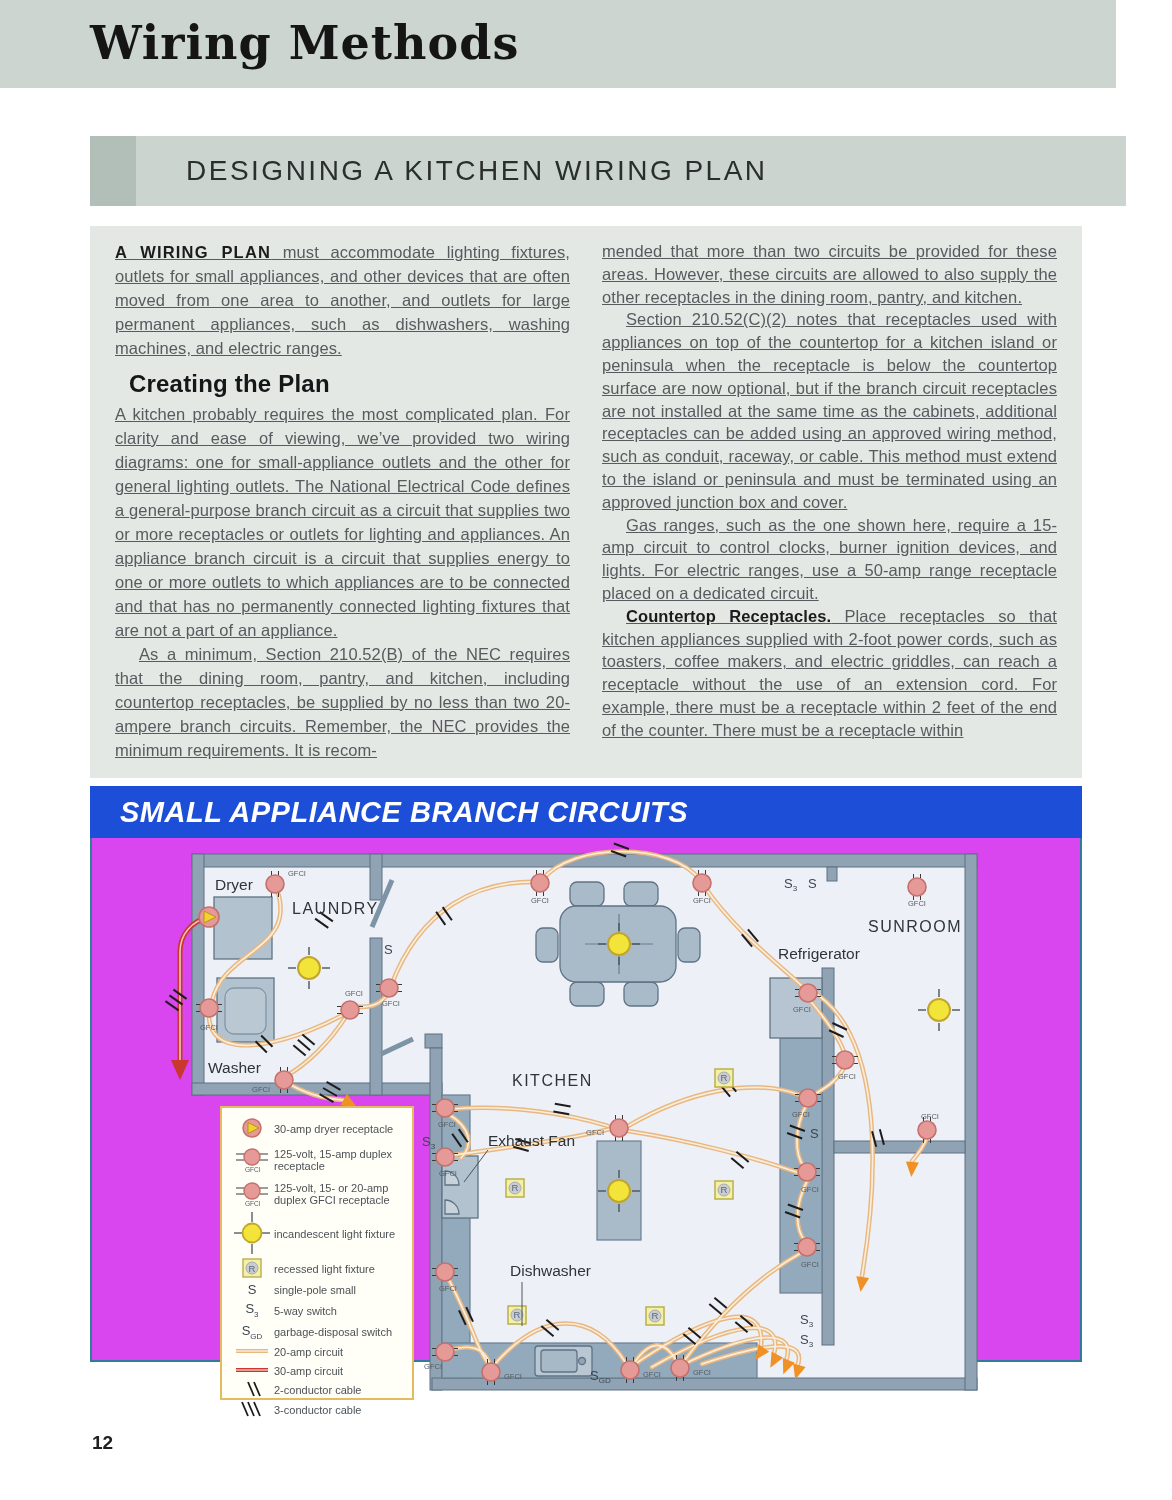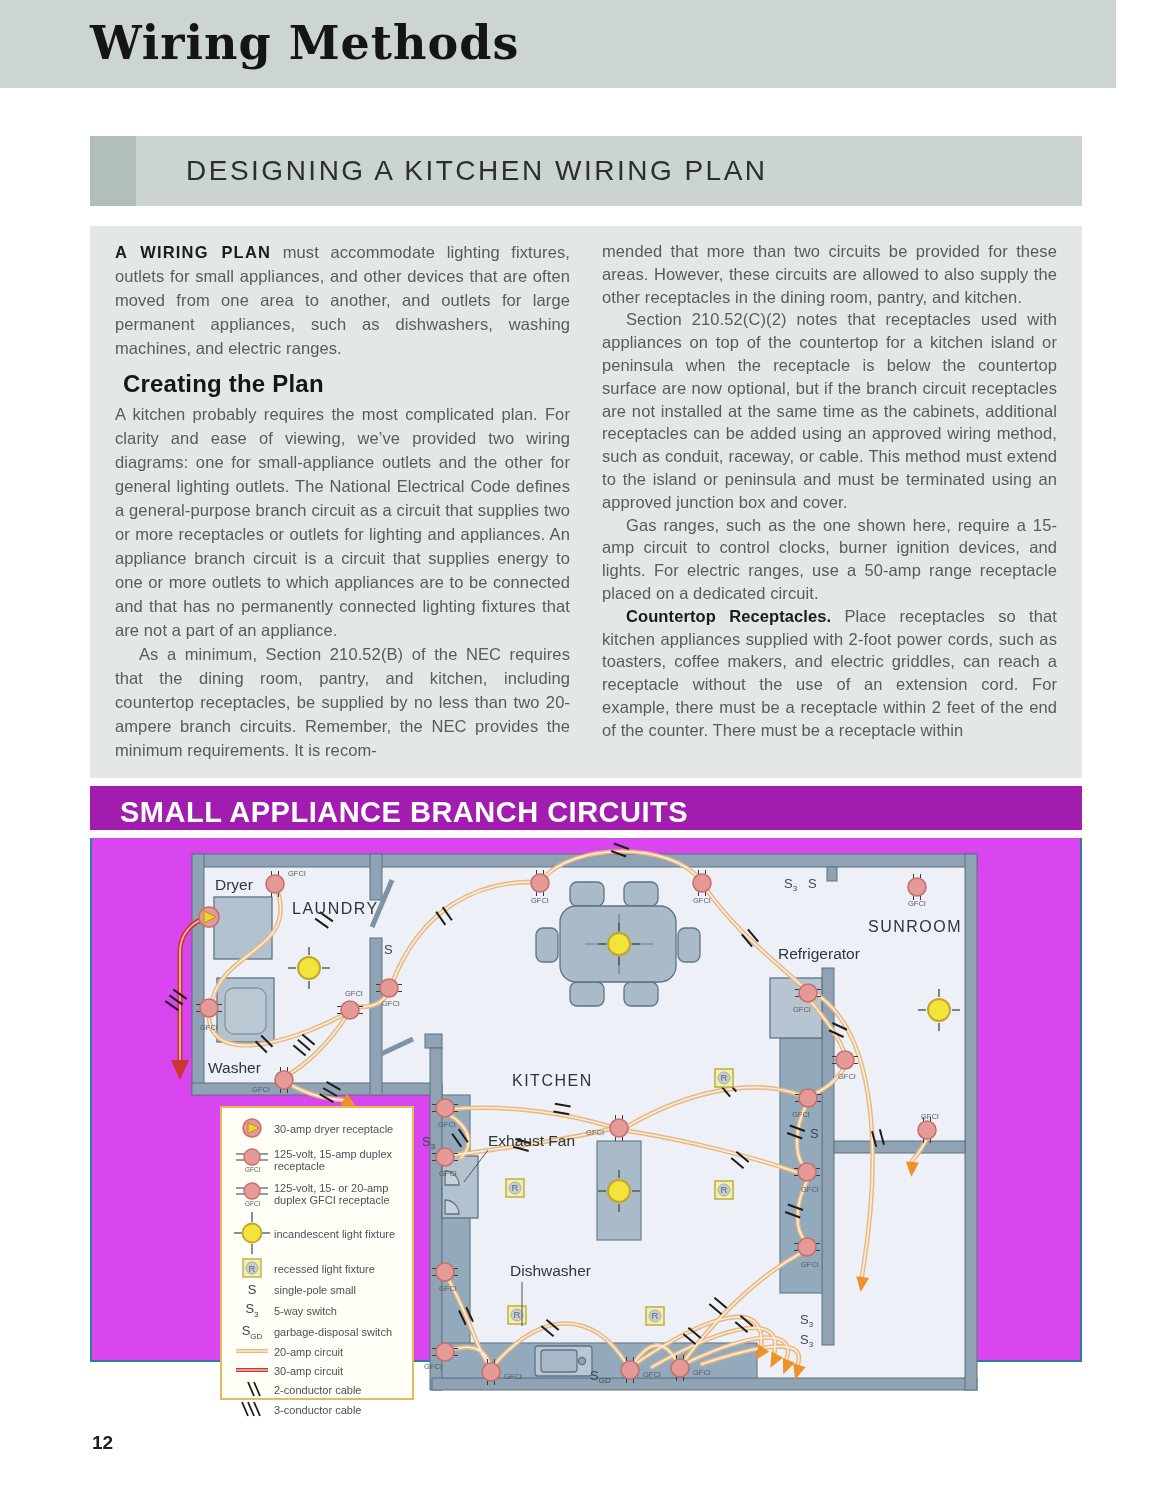--- a/index.html
+++ b/index.html
@@ -3,37 +3,37 @@
 <meta charset="utf-8">
 <style>
   html,body{margin:0;padding:0;background:#fff;}
   #page{position:relative;width:1172px;height:1500px;background:#ffffff;overflow:hidden;
         font-family:"Liberation Sans",sans-serif;}
   
   #topband{position:absolute;left:0;top:0;width:1116px;height:88px;background:#ccd5d0;}
   #booktitle{position:absolute;left:90px;top:16px;font-family:"DejaVu Serif",serif;
              font-weight:bold;font-size:46px;color:#151515;letter-spacing:1px;}
   
-  #secheader{position:absolute;left:90px;top:136px;width:992px;height:70px;background:#cbd4cf;}
+  #secheader{position:absolute;left:90px;top:136px;width:992px;height:70px;background:#cbd4cf;padding-left:44px;}
   #secbox{position:absolute;left:0;top:0;width:46px;height:70px;background:#b2beb8;}
   #sectitle{position:absolute;left:96px;top:0;height:70px;line-height:70px;
             font-size:28px;color:#2b2e2e;letter-spacing:2.5px;font-weight:500;}
   
   #article{position:absolute;left:90px;top:226px;width:992px;height:552px;background:#e4e8e5;}
   .col{position:absolute;top:14px;width:455px;font-size:16.5px;line-height:24px;
        color:#565b5e;text-align:justify;letter-spacing:0.1px;}
   #col-left{left:25px;}
   #col-right{left:512px;line-height:22.8px;}
-  .col p{margin:0;}
+  .col p{margin:0;text-decoration:underline;}
   .col p.indent{text-indent:24px;}
   .lead{font-weight:bold;color:#191b1c;letter-spacing:1.2px;}
   .lead2{font-weight:bold;color:#191b1c;}
-  h3.plan{margin:12px 0 6px 8px;font-size:24px;color:#141617;letter-spacing:0.2px;}
+  h3.plan{margin:12px 0 6px 14px;font-size:24px;color:#141617;letter-spacing:0.2px;}
   
-  #diag-titlebar{position:absolute;left:90px;top:786px;width:992px;height:44px;background:#a21caf;}
+  #diag-titlebar{position:absolute;left:90px;top:786px;width:992px;height:52px;background:#1d4ed8;font-style:italic;}
   #diag-title{position:absolute;left:30px;top:0;height:52px;line-height:52px;color:#ffffff;
               font-size:29px;font-weight:bold;letter-spacing:0.5px;}
   #diag-body{position:absolute;left:90px;top:838px;width:992px;height:524px;background:#d946ef;
              border-left:2px solid #2e7e99;border-right:2px solid #2e7e99;border-bottom:2px solid #2e7e99;
              box-sizing:border-box;}
   #plan-svg{position:absolute;left:0;top:0;}
   
   #legend{position:absolute;left:128px;top:268px;width:178px;height:276px;background:#fffef7;
           border:2px solid #e6bb60;padding:8px 4px 6px 8px;}
   .lg-row{display:flex;align-items:center;margin-bottom:4px;}

